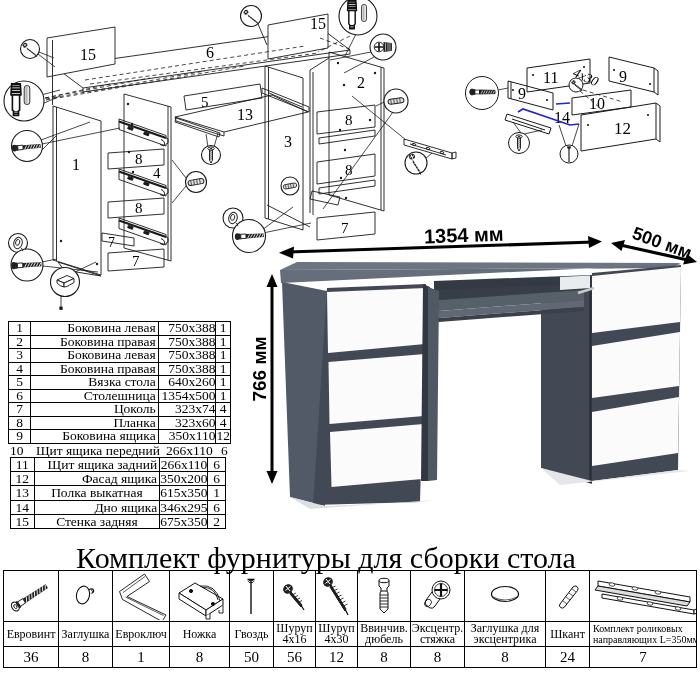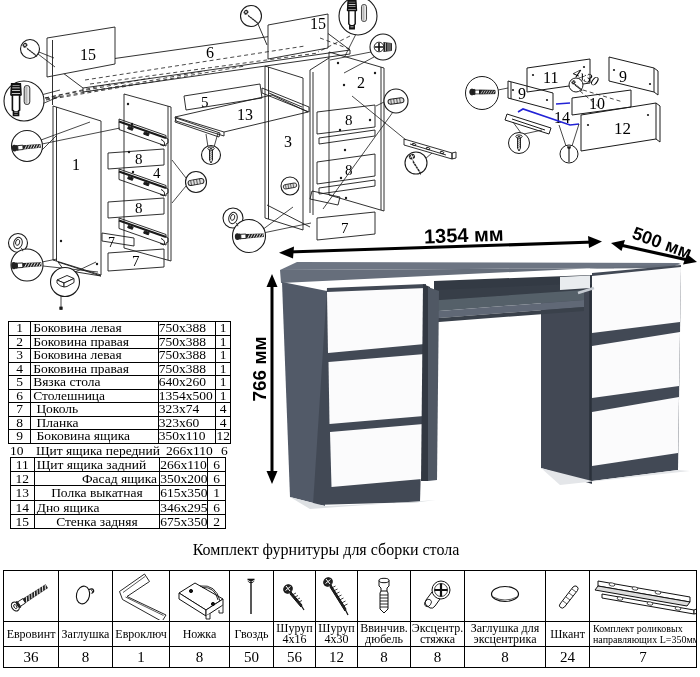--- a/index.html
+++ b/index.html
@@ -2,29 +2,29 @@
 <html><head>
 <meta charset="utf-8">
 <style>
   html,body{margin:0;padding:0;}
   body{width:700px;height:677px;background:#ffffff;position:relative;overflow:hidden;
        font-family:"Liberation Serif", serif;}
   #cv{position:absolute;left:0;top:0;}
   .ptable{position:absolute;border-collapse:collapse;font-family:"Liberation Serif",serif;
           font-size:13.5px;color:#000;}
   .ptable td{border:1px solid #000;padding:0 2px;line-height:12.5px;height:12.4px;
-             white-space:nowrap;overflow:hidden;}
+             white-space:nowrap;overflow:hidden;text-align:right;}
   .ptable td.n{text-align:center;padding:0;}
-  .ptable td.s{text-align:left;padding:0;margin-left:31px;}
+  .ptable td.s{text-align:right;padding:0;margin-left:31px;}
   .ptable td.q{text-align:center;padding:0;}
   .t2 td{height:13.2px;line-height:13.2px;}
   #row10{position:absolute;left:8px;top:443px;width:224px;font-size:13.5px;
          font-family:"Liberation Serif",serif;white-space:nowrap;}
   #hdg{position:absolute;left:0;top:541px;width:652px;text-align:center;
-       font-size:16px;font-family:"Liberation Serif",serif;}
+       font-size:30px;font-family:"Liberation Serif",serif;}
   .htable{position:absolute;border-collapse:collapse;table-layout:fixed;
           font-family:"Liberation Serif",serif;color:#000;}
   .htable td{border:1px solid #000;text-align:center;vertical-align:middle;padding:0;overflow:hidden;}
   .htable .nm{font-size:12px;line-height:11px;height:24px;}
   .htable .qt{font-size:15px;height:20px;line-height:20px;margin-top:24px;}
   .htable .ic{height:50px;}
   .htable .ic svg{display:block;margin:0 auto;}
 </style>
 </head>
 <body>

